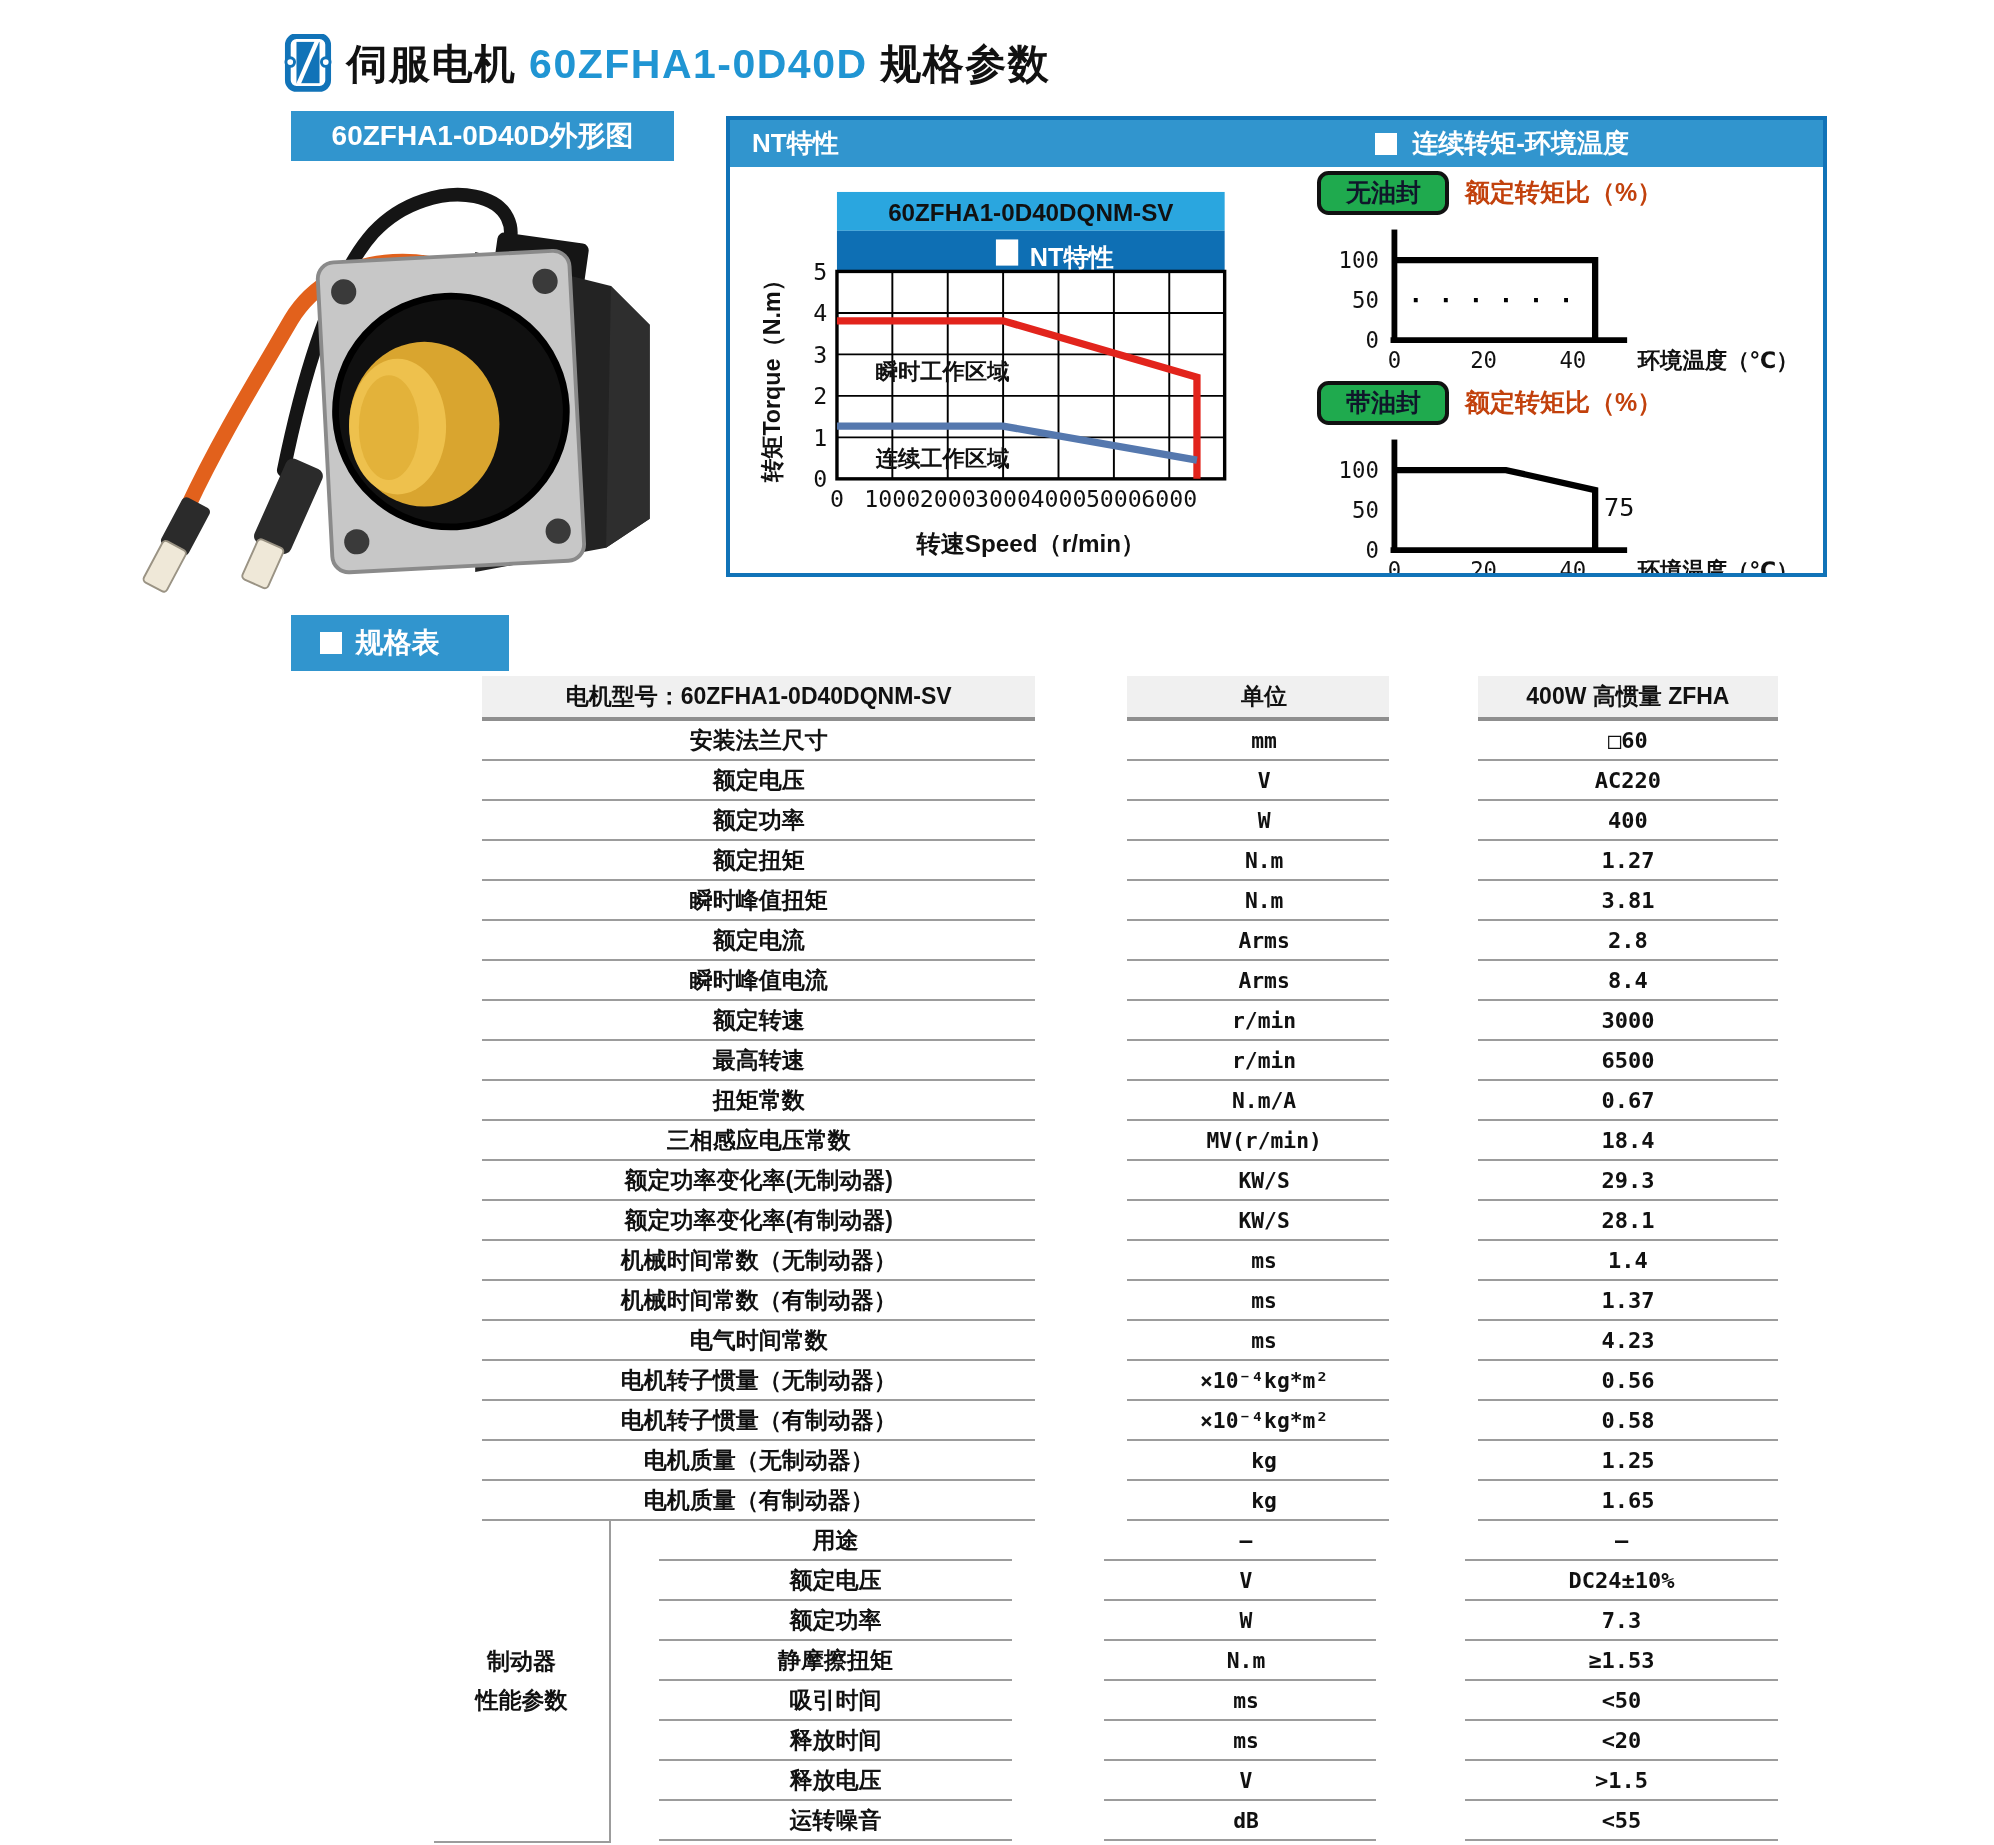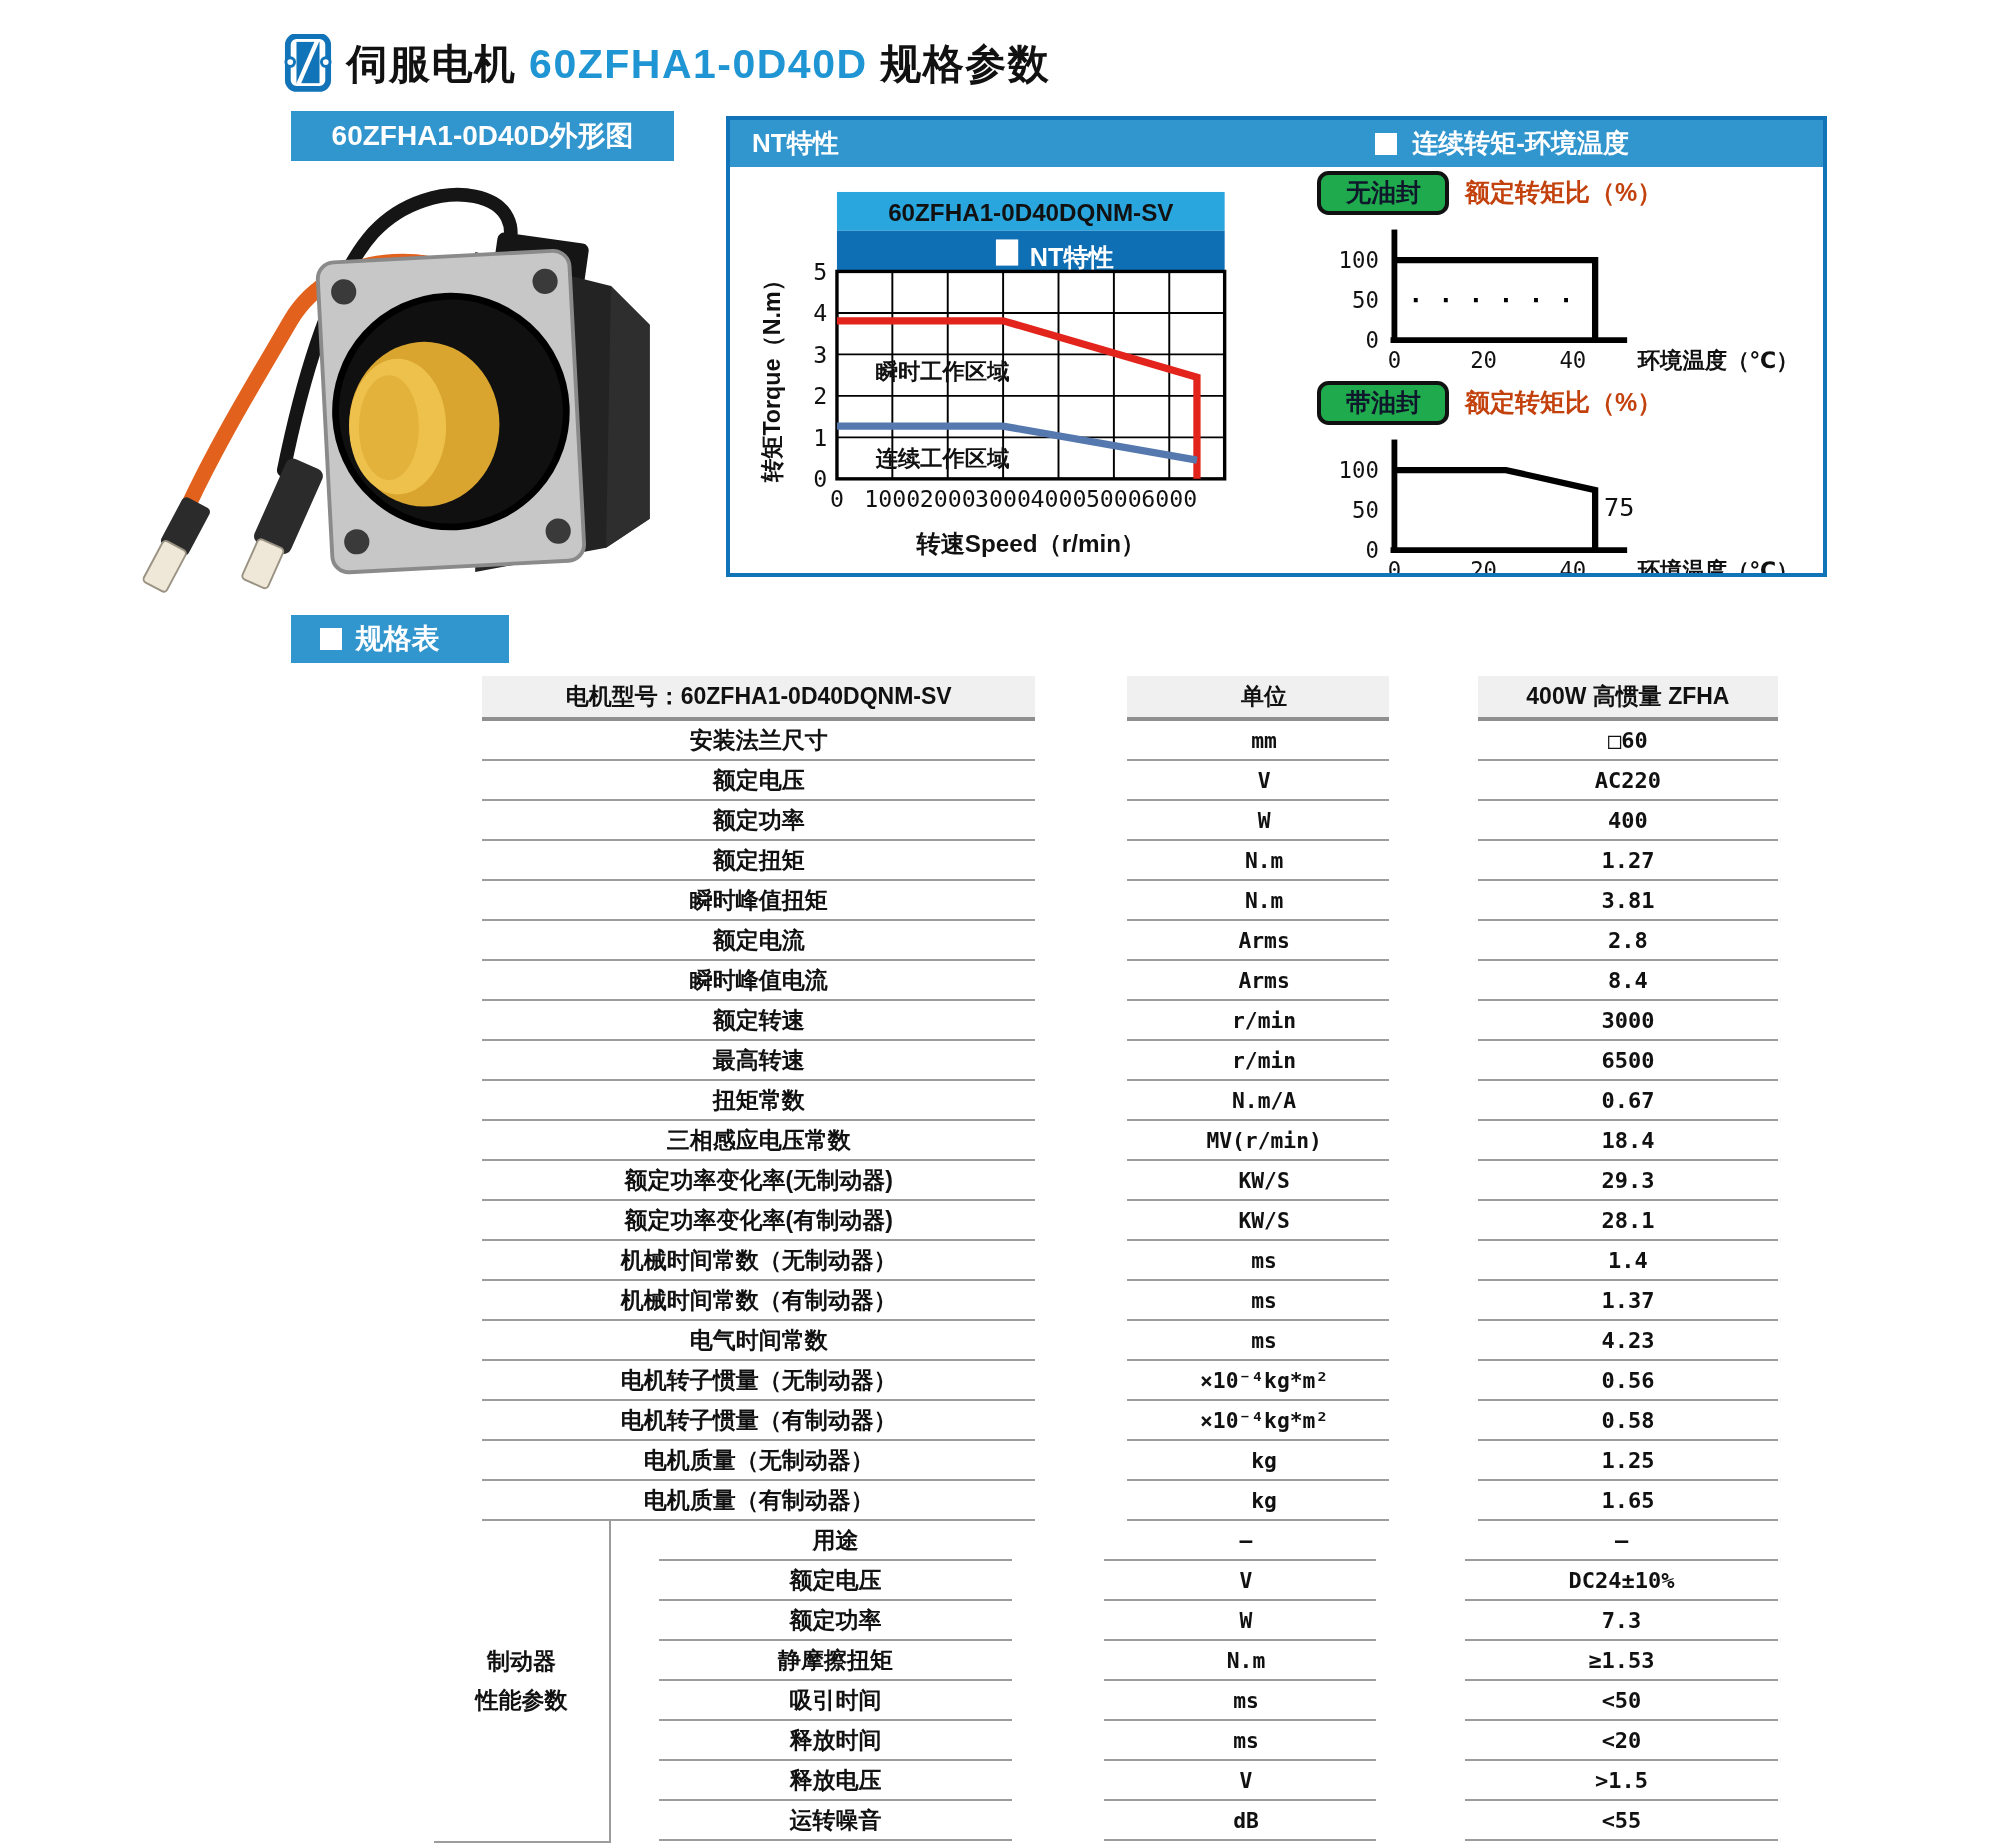--- a/index.html
+++ b/index.html
@@ -26,21 +26,21 @@
   .sq{display:inline-block;width:22px;height:22px;background:#fff;flex:none;}
   .panel-body{display:flex;gap:42px;}
   .derate-col{margin-left:8.7px;margin-top:3.9px;display:flex;flex-direction:column;gap:3.9px;}
   .badge-row{display:flex;align-items:center;gap:15.5px;margin-left:5.8px;}
   .badge{width:132px;height:44px;background:#1faa4e;border:4.4px solid #111;border-radius:11.6px;
     color:#0f172a;font-size:25px;font-weight:bold;display:flex;align-items:center;justify-content:center;
     box-sizing:border-box;flex:none;}
   .dtitle{font-size:25px;font-weight:bold;color:#c2410c;}
 
   
-  .spec-banner{left:291px;top:615px;width:218px;height:48px;background:#3195ce;display:flex;
+  .spec-banner{left:291px;top:615px;width:218px;height:56px;background:#3195ce;display:flex;
     align-items:center;gap:13.6px;padding-left:29px;box-sizing:border-box;color:#fff;
     font-size:28px;font-weight:bold;}
 
   
   .spec-table{left:434px;top:676px;width:1344px;}
   .trow{display:flex;height:40px;margin-left:48px;}
   .trow.head{height:45px;}
   .c{display:flex;align-items:center;justify-content:center;border-bottom:2.9px solid #9c9c9c;
      box-sizing:border-box;font-weight:bold;}
   .name{width:577px;font-size:23px;}

